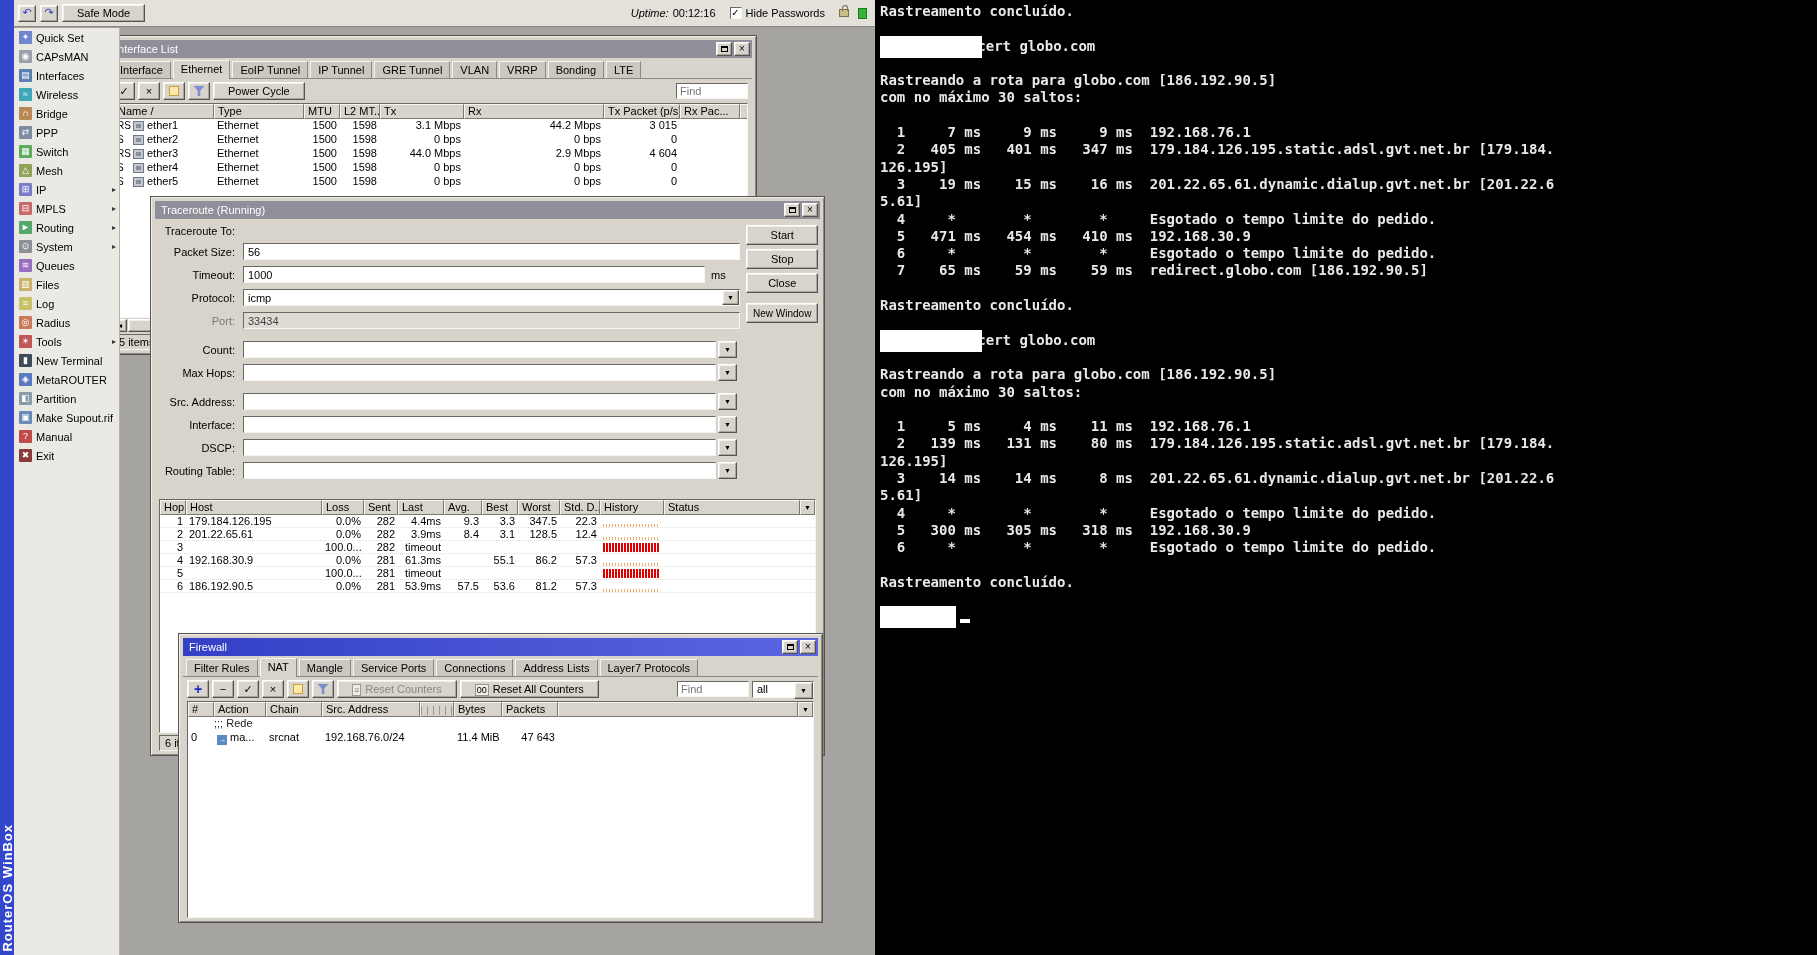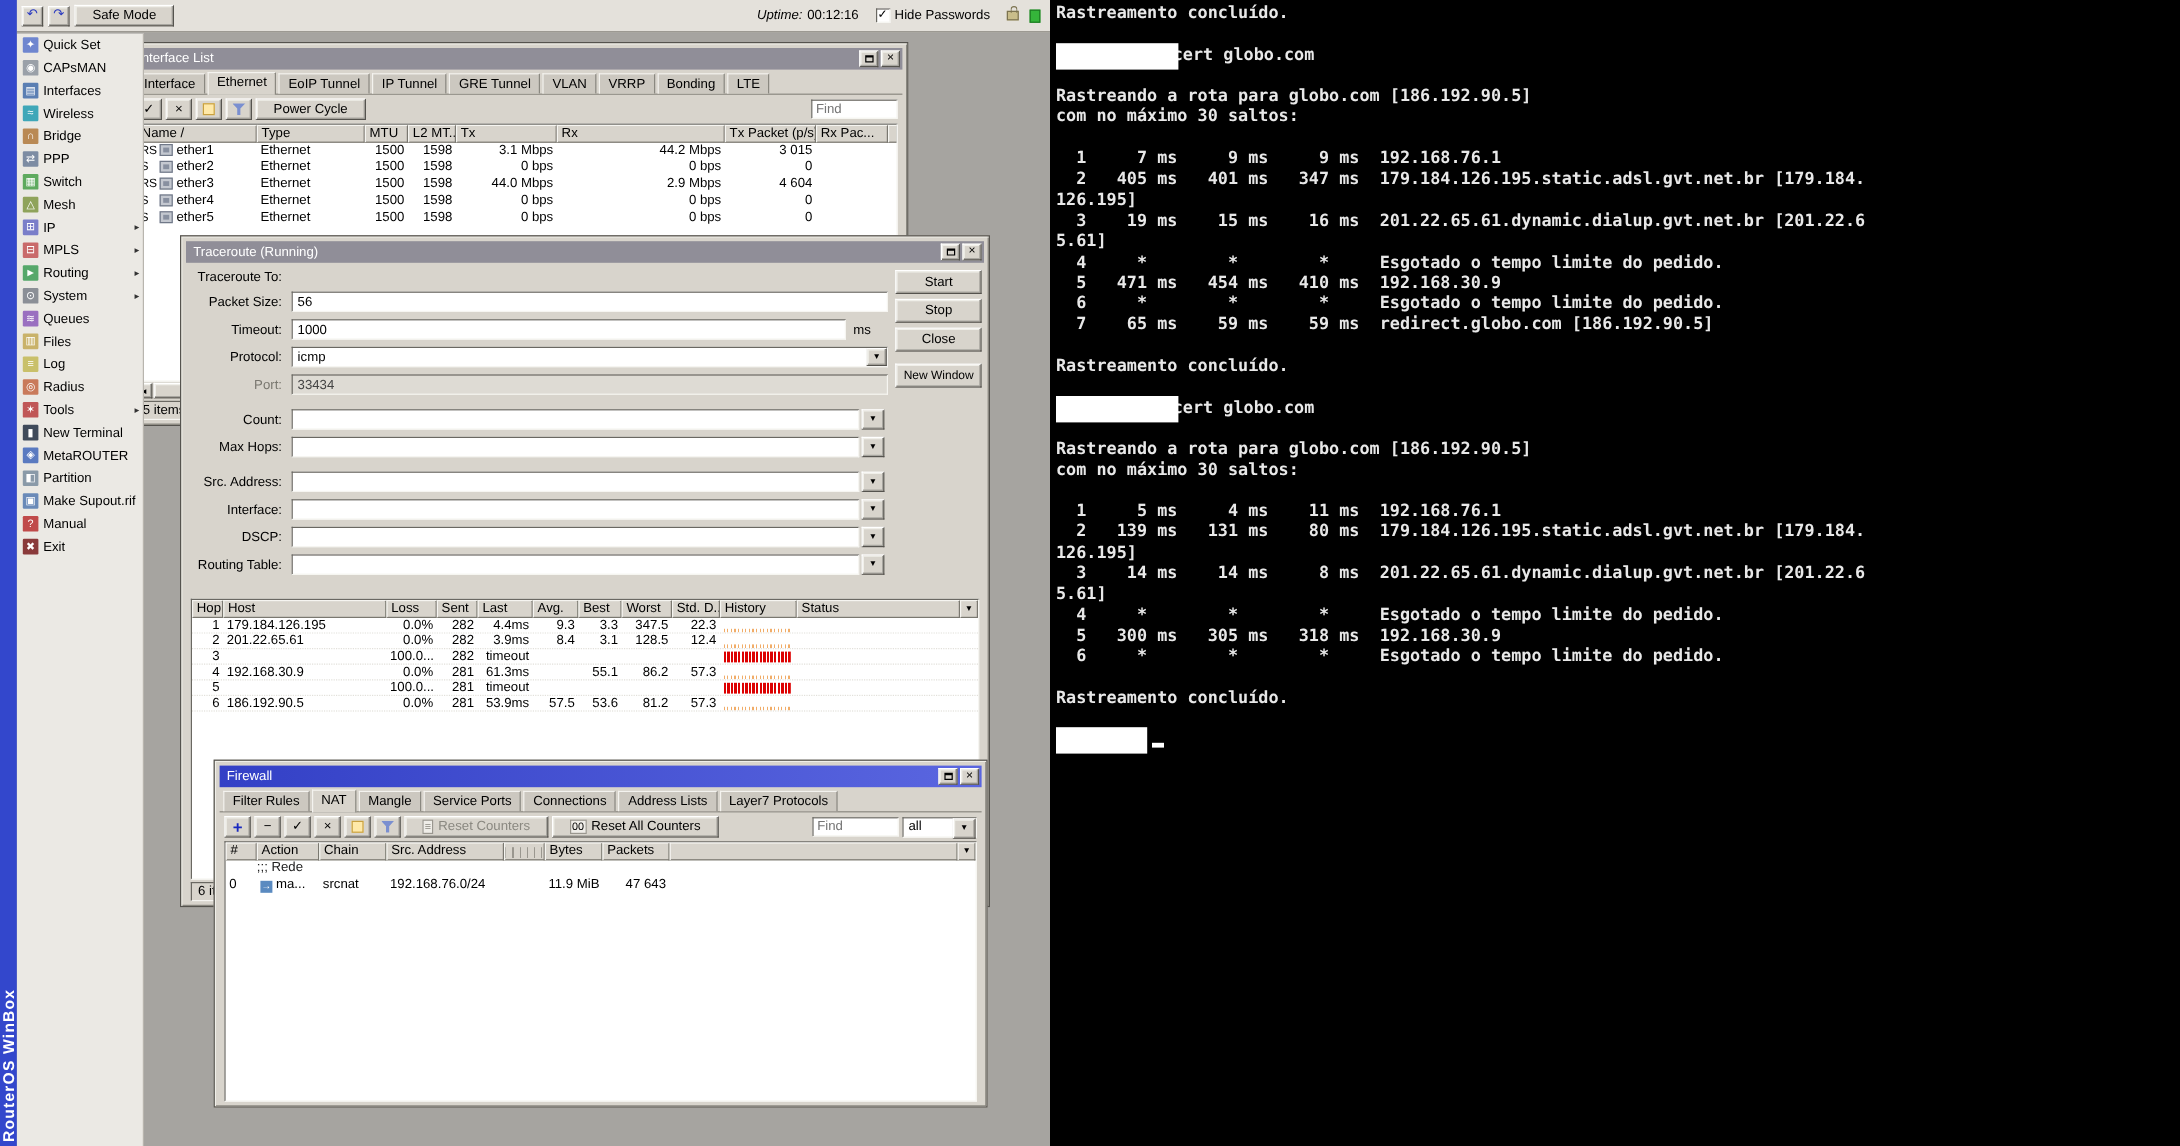--- a/index.html
+++ b/index.html
@@ -572,21 +572,21 @@
         <div class="tbody">
             <div class="trow">
               <div class="td group-cell" style="flex: 1 1 0%;">;;; Rede</div>
             </div>
             <div class="trow">
               <div class="td" style="width: 26px; text-align: left;">0</div>
               <div class="td" style="width: 52px;"><span class="action-icon">→</span><span>ma...</span></div>
               <div class="td" style="width: 56px; text-align: left;">srcnat</div>
               <div class="td" style="width: 98px; text-align: left;">192.168.76.0/24</div>
               <div class="td" style="width: 34px; text-align: left;"></div>
-              <div class="td" style="width: 48px; text-align: right;">11.9 MiB</div>
+              <div class="td" style="width: 48px; text-align: right;">11.4 MiB</div>
               <div class="td" style="width: 56px; text-align: right;">47 643</div>
             </div>
           </div>
       </div>
     </div>
 
   </div>
 
   <div id="terminal">
     <div id="term-out">

